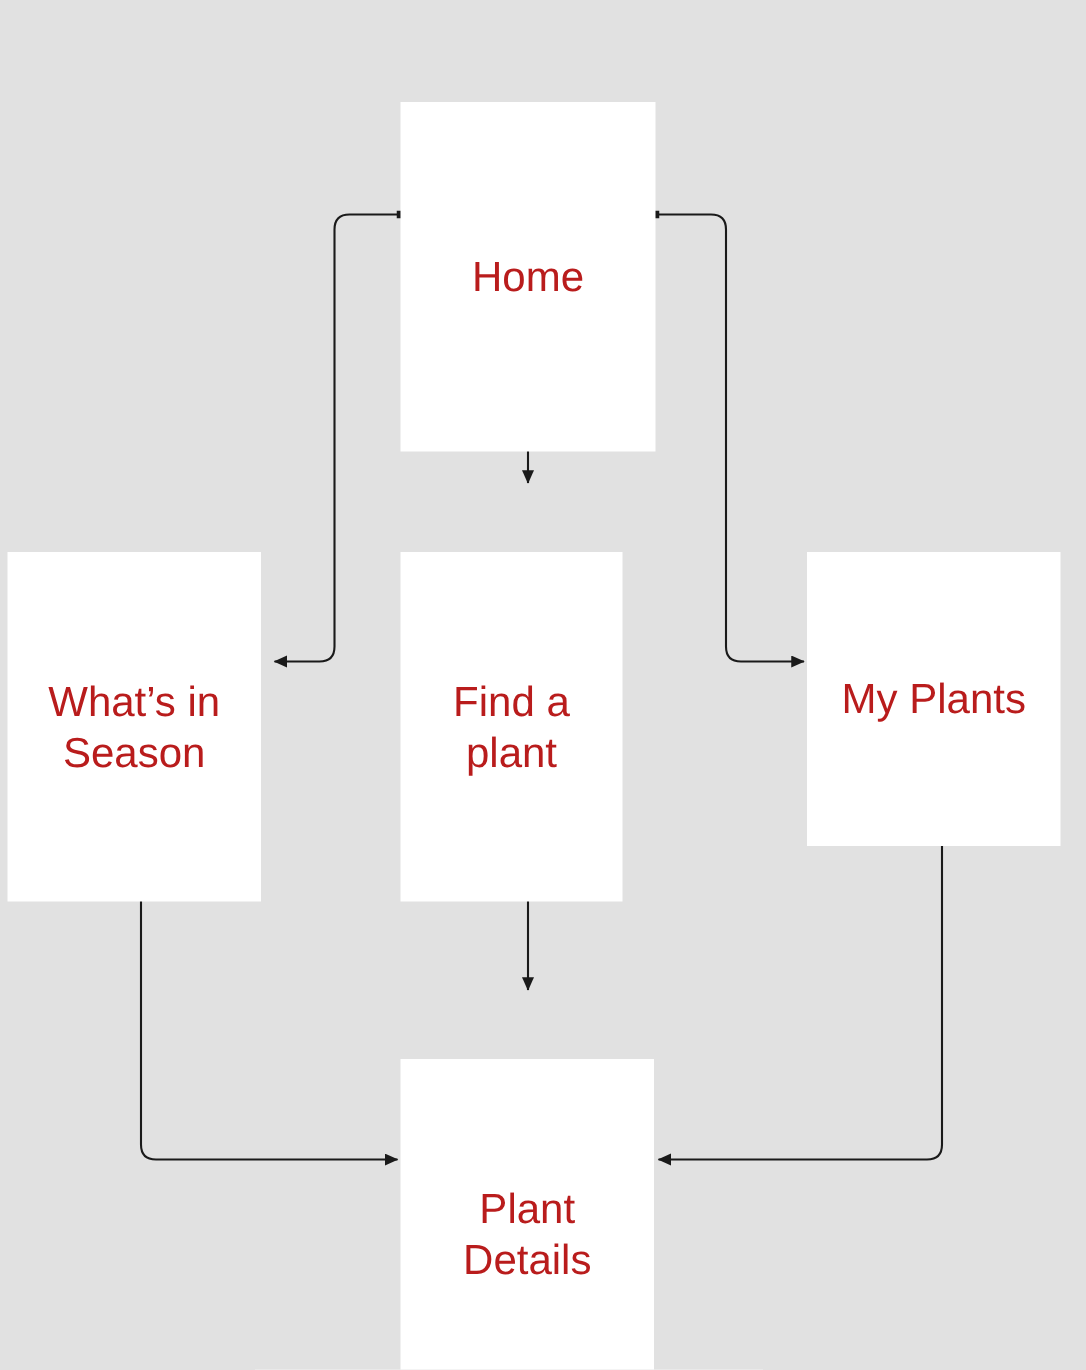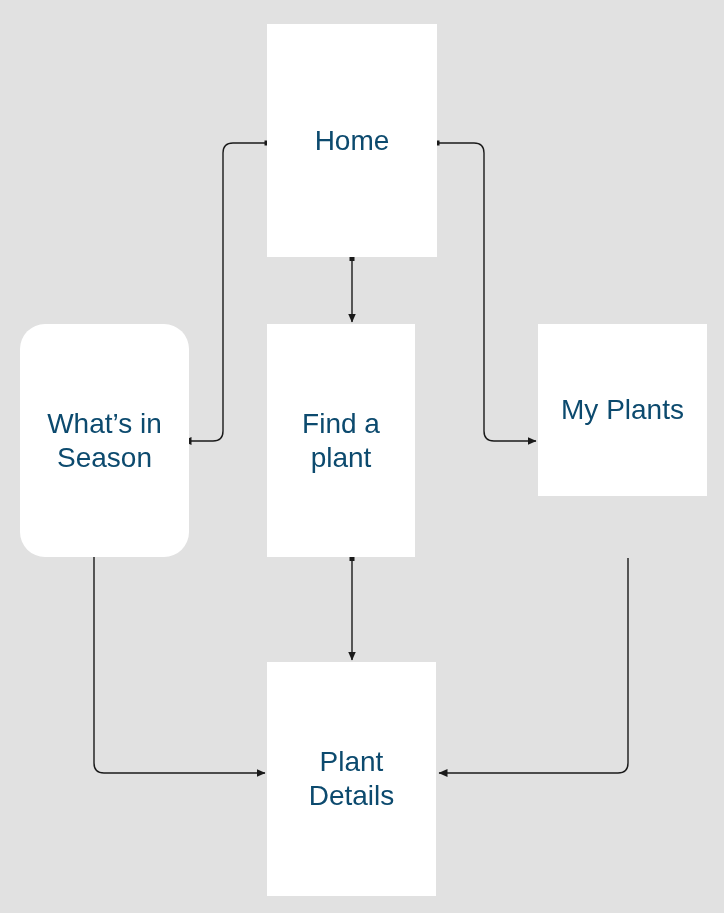--- a/index.html
+++ b/index.html
@@ -29,30 +29,31 @@
   .anchor-dot {
     fill: #1a1a1a;
   }
   .node {
     position: absolute;
     background: #ffffff;
     display: flex;
     align-items: center;
     justify-content: center;
     text-align: center;
-    color: #0c4a6e;
+    color: #b91c1c;
     font-size: 28px;
     line-height: 34px;
     white-space: pre-line;
     box-sizing: border-box;
+    margin-top: 44px;
   }
   .node-home          { left: 267px; top: 24px;  width: 170px; height: 233px; }
-  .node-season        { left: 20px;  top: 324px; width: 169px; height: 233px; border-radius: 25px; }
+  .node-season        { left: 5px;  top: 324px; width: 169px; height: 233px; }
   .node-find          { left: 267px; top: 324px; width: 148px; height: 233px; }
-  .node-myplants      { left: 538px; top: 324px; width: 169px; height: 172px; }
+  .node-myplants      { left: 538px; top: 324px; width: 169px; height: 196px; }
   .node-plantdetails  { left: 267px; top: 662px; width: 169px; height: 234px; }
 </style>
 </head>
 <body>
 
 <div class="canvas">
 
   <svg class="edges" viewBox="0 0 724 913" xmlns="http://www.w3.org/2000/svg">
     <defs>
       <marker id="arrow" markerUnits="userSpaceOnUse" markerWidth="10" markerHeight="10" refX="8.5" refY="4" orient="auto">

